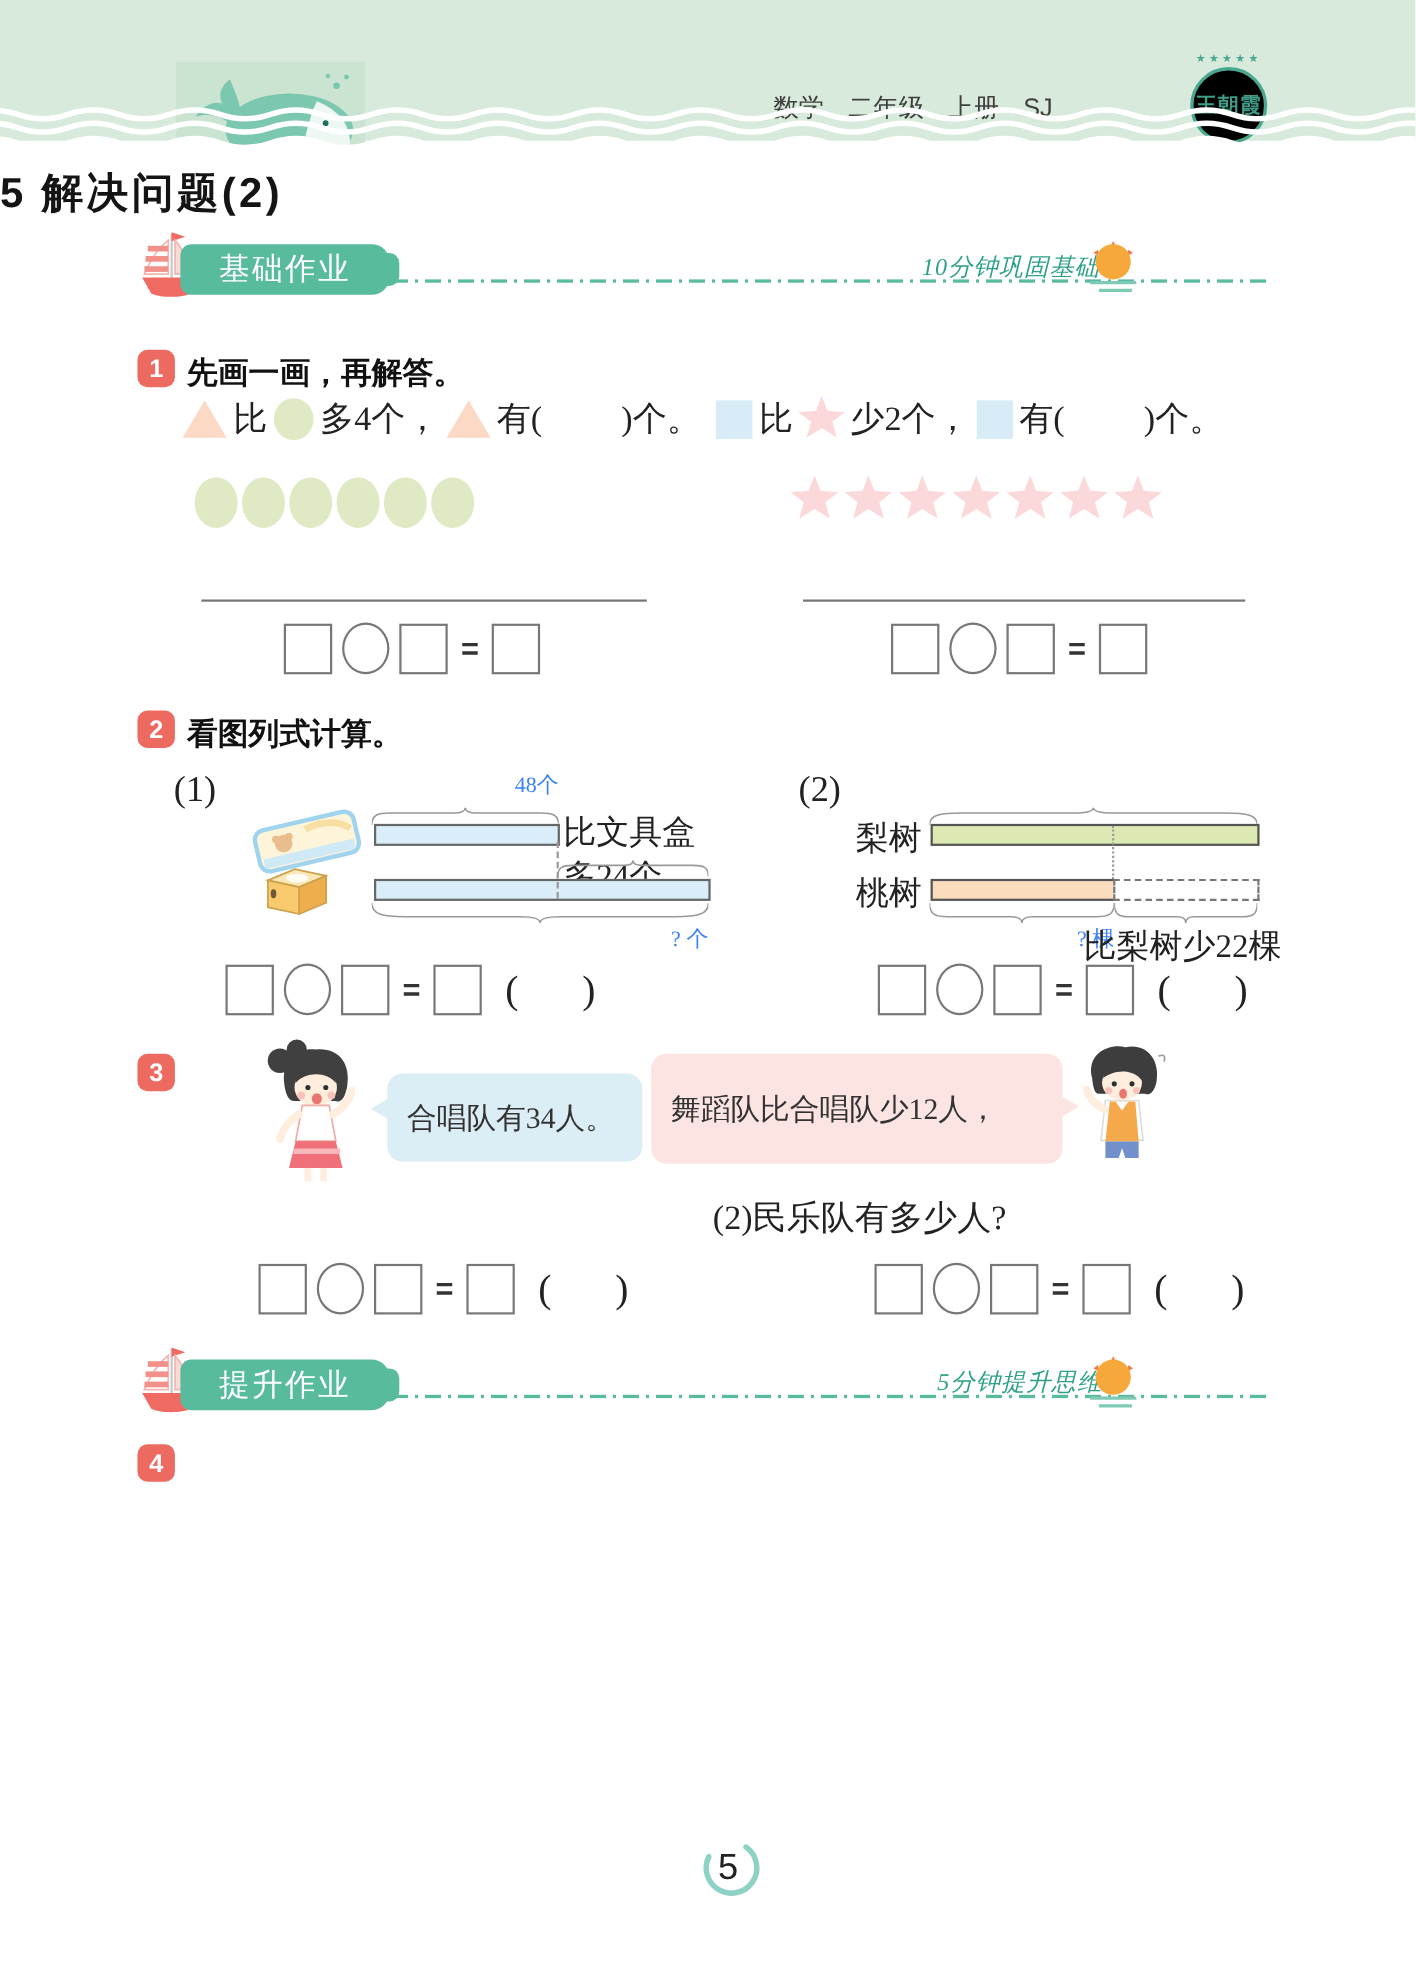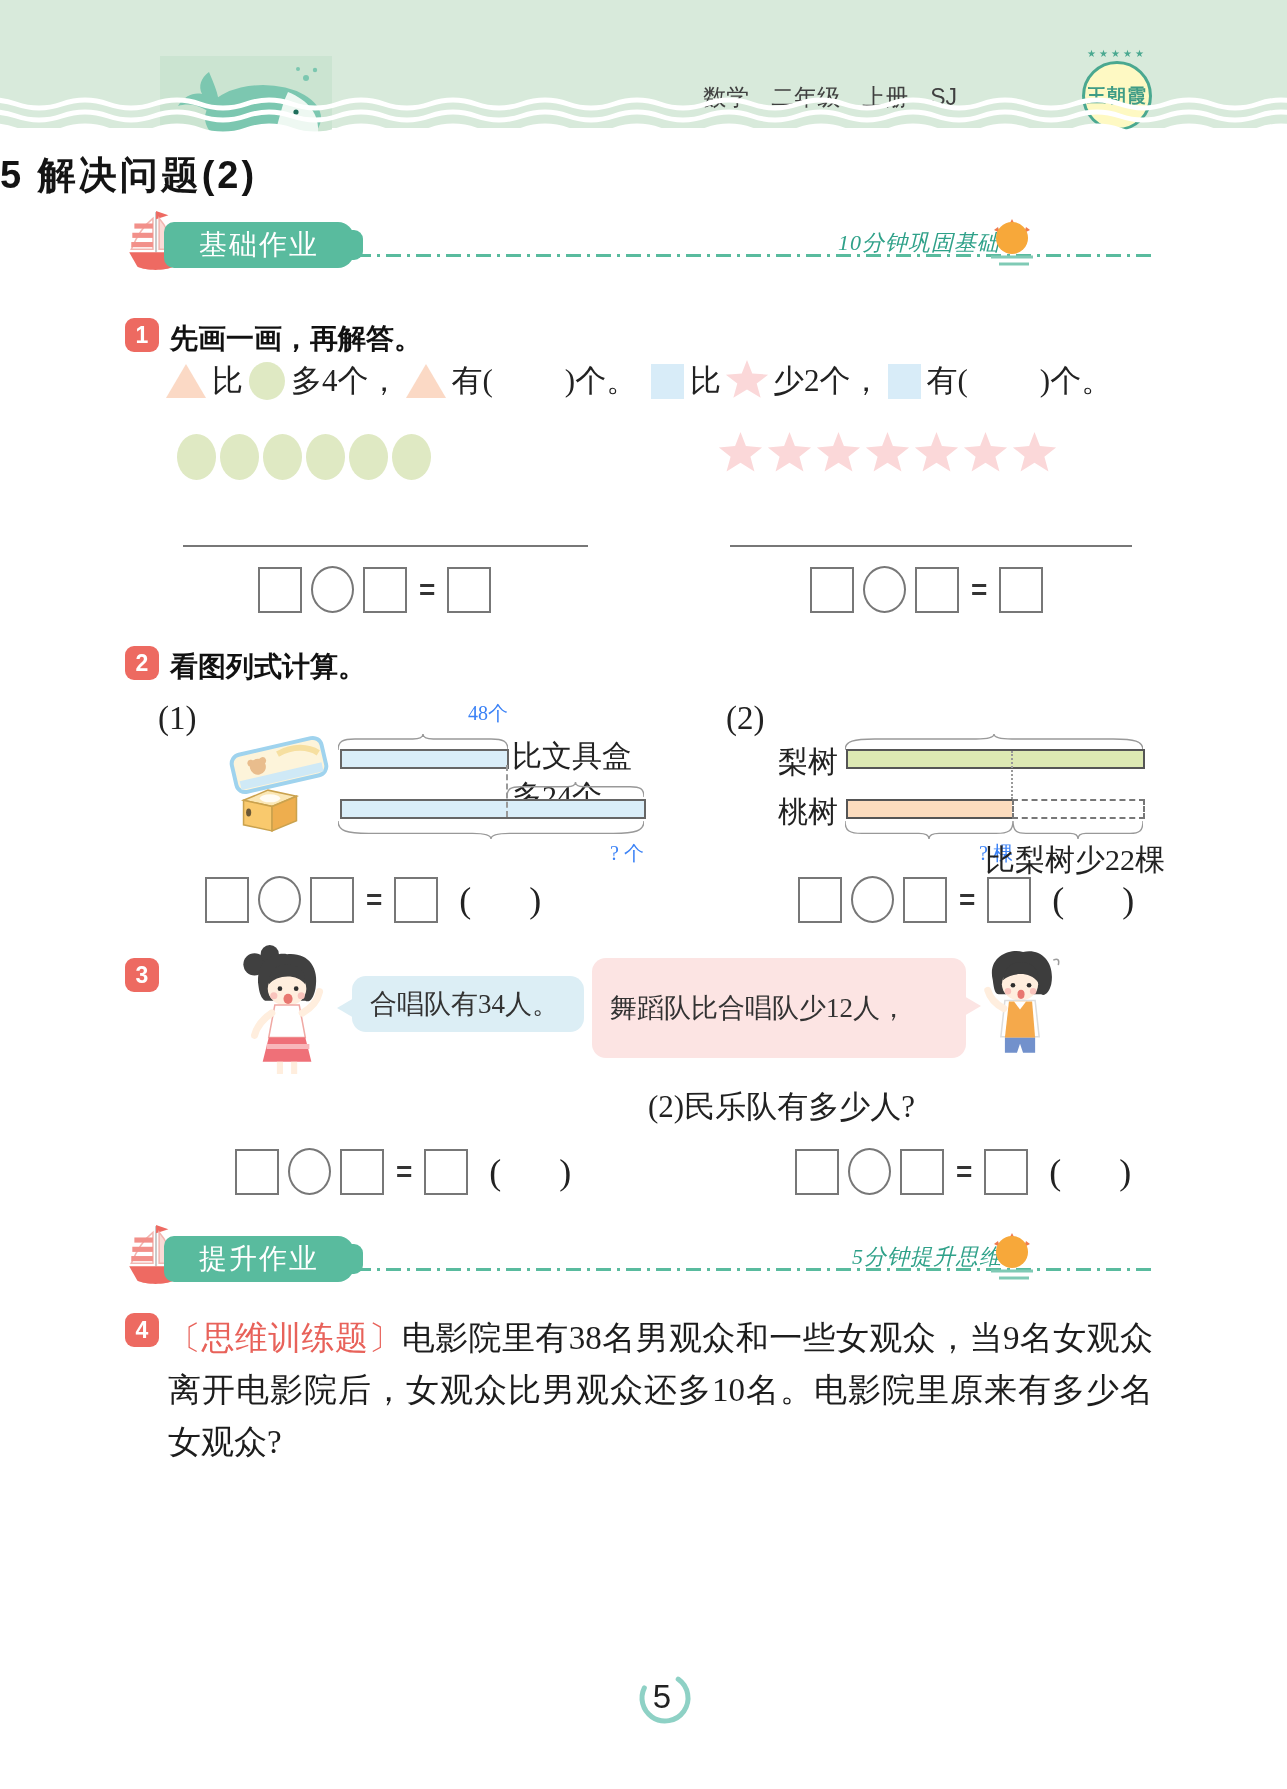--- a/index.html
+++ b/index.html
@@ -7,21 +7,21 @@
         font-family:"Liberation Serif",serif;color:#222;}
   .abs{position:absolute;}
 
   
   .hdr-band{position:absolute;left:0;top:0;width:1287px;height:128px;background:#d8eadb;}
   .whale-box{position:absolute;left:160px;top:56px;width:172px;height:92px;background:#cbe4d1;}
   .hdr-meta{position:absolute;top:82px;right:330px;display:flex;gap:22px;
             font-family:"Liberation Sans",sans-serif;font-size:23px;color:#3f3f3f;align-items:center;}
   .logo{position:absolute;left:1068px;top:48px;width:98px;height:108px;text-align:center;}
   .logo-stars{font-size:10px;color:#4aa890;letter-spacing:3px;line-height:12px;}
-  .logo-circle{width:64px;height:64px;margin:1px auto 0;background:#fef9c3;border:3px solid #4aa890;
+  .logo-circle{width:64px;height:64px;margin:1px auto 0;background:#000000;border:3px solid #4aa890;
                border-radius:50%;display:flex;align-items:center;justify-content:center;
                font-weight:bold;font-size:19px;color:#3f9c86;letter-spacing:1px;}
   .logo-ribbon{width:92px;height:15px;margin:2px auto 0;background:#4aa890;border-radius:7px;
                color:#fff;font-size:7.5px;line-height:15px;letter-spacing:1px;
                font-family:"Liberation Sans",sans-serif;}
 
   
   .page-title{position:absolute;left:0;top:150px;width:1287px;
               font-family:"Liberation Sans",sans-serif;font-weight:700;font-size:38px;
               color:#141414;letter-spacing:3px;}
@@ -328,21 +328,21 @@
     <ellipse cx="63" cy="54" rx="4.5" ry="5" fill="#e8766f"></ellipse>
     <path d="M50,60 L74,60 L80,92 L44,92 Z" fill="#fff" stroke="#f0a9a4" stroke-width="1.5"></path>
     <path d="M77,68 C86,63 92,56 94,47" stroke="#ffeede" stroke-width="7" fill="none" stroke-linecap="round"></path>
     <path d="M47,68 C38,74 32,82 30,90" stroke="#ffeede" stroke-width="7" fill="none" stroke-linecap="round"></path>
     <path d="M44,92 L80,92 L86,116 L38,116 Z" fill="#ef7078"></path>
     <path d="M42,101 L84,101" stroke="#f8b7ba" stroke-width="5"></path>
     <rect x="52" y="116" width="6" height="12" fill="#ffeede"></rect>
       <rect x="66" y="116" width="6" height="12" fill="#ffeede"></rect>
   </svg>
 
-  <div class="bubble bub-blue" style="left:352px;top:976px;width:232px;height:56px">
+  <div class="bubble bub-blue" style="left:352px;top:976px;width:232px;height:80px">
     <span>合唱队有34人。</span>
   </div>
 
   <div class="bubble bub-pink" style="left:592px;top:958px;width:374px;height:100px;line-height:42px">
     <span>舞蹈队比合唱队少12人，</span>
   </div>
 
   <svg class="abs" style="left:962px;top:944px" width="112" height="136" viewBox="0 0 110 135">
     <path d="M30,36 C24,12 48,4 60,8 C78,4 92,18 88,40 C86,48 82,52 78,50 L36,50 C32,50 31,44 30,36 Z" fill="#3d3d3d"></path>
     <path d="M90,16 q7,-3 5,5" stroke="#9c9c9c" stroke-width="1.5" fill="none"></path>
@@ -405,22 +405,19 @@
   <svg class="abs" style="left:986px;top:1230px" width="52" height="52" viewBox="0 0 52 52">
     <path d="M26,3 L29,9 L23,9 Z" fill="#ef7b4e"></path>
     <path d="M44,14 L38,17 L40,11 Z" fill="#ef7b4e"></path>
     <path d="M8,14 L14,17 L12,11 Z" fill="#ef7b4e"></path>
     <circle cx="26" cy="22" r="16" fill="#f7a83a"></circle>
     <path d="M5,41 h42" stroke="#7fcab5" stroke-width="3"></path>
     <path d="M13,48 h30" stroke="#7fcab5" stroke-width="3"></path>
   </svg>
 
   <div class="pnum" style="left:125px;top:1313px">4</div>
-  <div class="p4text">
-    <span class="p4tag">〔思维训练题〕</span><span>电影院里有38名男观众和一些女观众，当9名女观众离开电影院后，女观众比男观众还多10名。电影院里原来有多少名女观众?</span>
-  </div>
 
   <svg class="abs" style="left:634px;top:1668px" width="62" height="62" viewBox="0 0 62 62">
     <circle cx="31" cy="30" r="23" fill="none" stroke="#8ed1c5" stroke-width="5" stroke-linecap="round" stroke-dasharray="104 41" transform="rotate(-55 31 30)"></circle>
   </svg>
   <div class="pageno">5</div>
 
 </div>
 
 </body></html>

